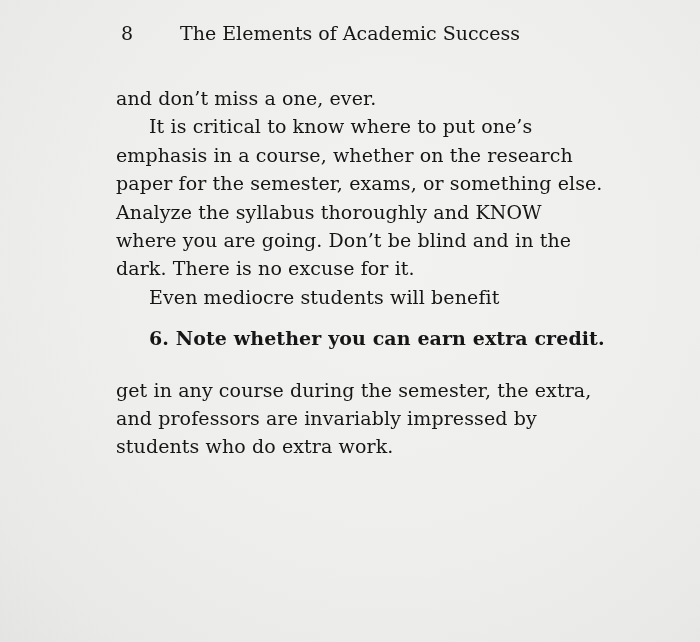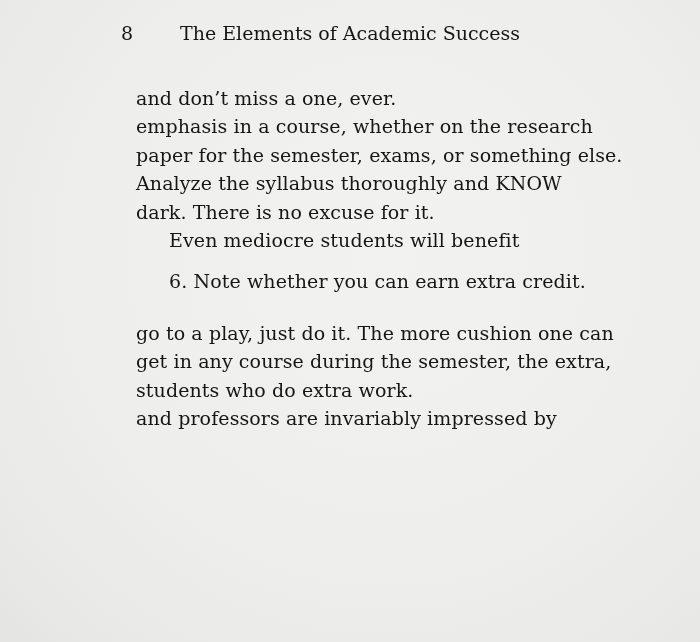--- a/index.html
+++ b/index.html
@@ -35,61 +35,62 @@
   .running-title {
     position: absolute;
     left: 0;
     width: 700px;
     text-align: center;
     top: 0;
   }
   .body-text {
     position: absolute;
     top: 84px;
-    left: 136px;
+    left: 116px;
     width: 540px;
     font-size: 19px;
     line-height: 28.4px;
     letter-spacing: 0.1px;
   }
   .line {
     white-space: nowrap;
     height: 28.4px;
   }
   .indent {
     padding-left: 33px;
   }
   .section-heading {
-    font-weight: normal;
+    font-weight: bold;
     white-space: nowrap;
     padding-left: 33px;
     margin-top: 13px;
     margin-bottom: 23px;
     height: 28.4px;
   }
 </style>
 </head>
 <body>
 
 <div class="page">
 
   <div class="running-head">
     <span class="page-number">8</span>
     <span class="running-title">The Elements of Academic Success</span>
   </div>
 
   <div class="body-text">
     <div class="line indent-0">and don’t miss a one, ever.</div>
+    <div class="line indent">It is critical to know where to put one’s</div>
     <div class="line">emphasis in a course, whether on the research</div>
     <div class="line">paper for the semester, exams, or something else.</div>
     <div class="line">Analyze the syllabus thoroughly and KNOW</div>
+    <div class="line">where you are going. Don’t be blind and in the</div>
     <div class="line">dark. There is no excuse for it.</div>
     <div class="line indent">Even mediocre students will benefit</div>
 
     <div class="section-heading">6. Note whether you can earn extra credit.</div>
 
-    <div class="line">go to a play, just do it. The more cushion one can</div>
     <div class="line">get in any course during the semester, the extra,</div>
+    <div class="line">and professors are invariably impressed by</div>
     <div class="line">students who do extra work.</div>
-    <div class="line">and professors are invariably impressed by</div>
   </div>
 
 </div>
 
 </body></html>

